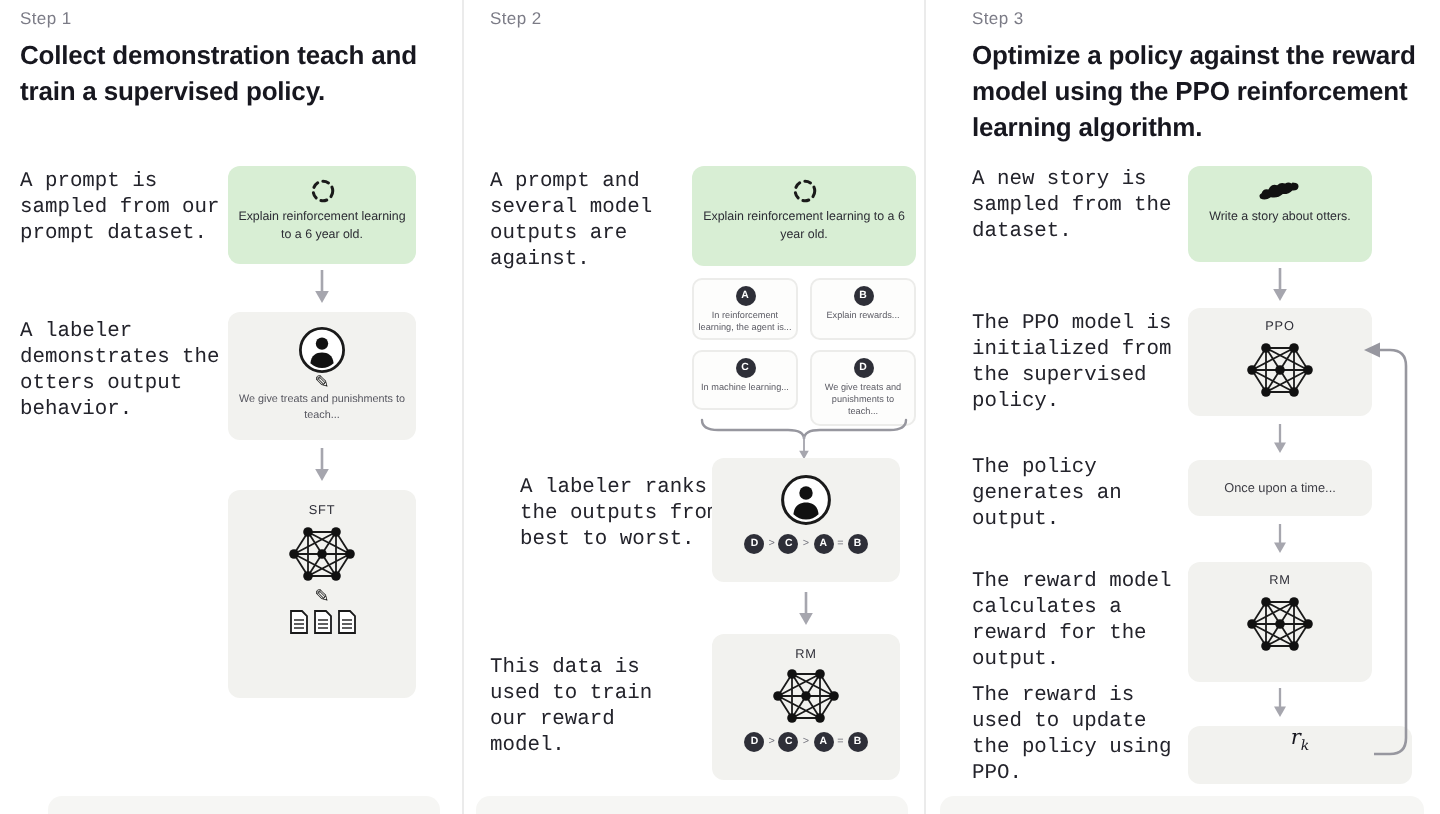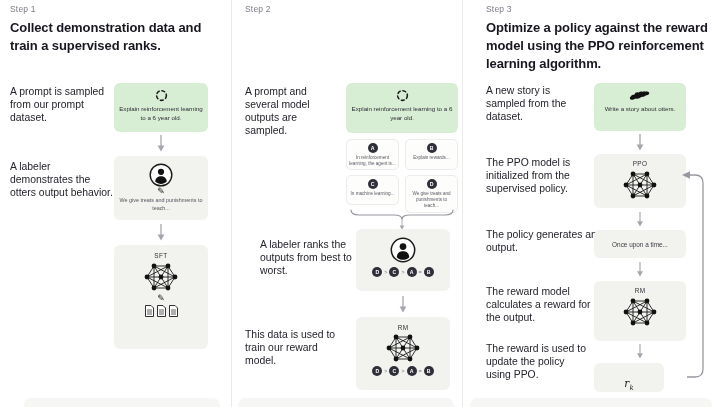--- a/index.html
+++ b/index.html
@@ -1,21 +1,21 @@
 <!DOCTYPE html>
 <html><head>
 <meta charset="utf-8">
 <style>
   html,body{margin:0;padding:0;}
   body{font-family:"Liberation Sans",sans-serif;background:#fff;}
   #stage{position:relative;width:720px;height:407px;background:#fff;overflow:hidden;}
   .divider{position:absolute;top:0;bottom:0;width:1px;background:#ebebeb;}
   .step-label{position:absolute;font-size:8.5px;color:#7b7b86;letter-spacing:.2px;text-align:right;}
   .heading{position:absolute;font-size:13px;font-weight:bold;color:#17171f;line-height:1.38;letter-spacing:-0.1px;}
-  .note{position:absolute;font-size:10.4px;color:#23232b;line-height:1.26;}
+  .note{position:absolute;font-size:10.4px;color:#23232b;line-height:1.26;font-family:Liberation Mono, monospace;}
   .box{position:absolute;border-radius:6px;box-sizing:border-box;display:flex;flex-direction:column;align-items:center;}
   .green{background:#d8eed4;}
   .gray{background:#f2f2ef;}
   .box-caption{font-size:6.2px;color:#2c2c34;text-align:center;line-height:1.45;width:92%;}
   .model-label{font-size:6.4px;color:#2f2f38;letter-spacing:.4px;}
   .pencil{font-size:9px;color:#111;line-height:1;}
   .arrow{position:absolute;}
   .chip{position:absolute;background:#fdfdfc;border:1px solid #ececea;border-radius:5px;box-sizing:border-box;
         display:flex;flex-direction:column;align-items:center;padding:3px 2px 2px;}
   .letter-badge{width:10px;height:10px;border-radius:50%;background:#2e2f38;color:#fff;font-size:5.2px;font-weight:bold;
@@ -61,21 +61,21 @@
     </g>
   </defs>
 </svg>
 
 <div id="stage">
 
   <div class="divider" style="left:231px"></div>
   <div class="divider" style="left:462px"></div>
 
   <div class="step-label" style="left:10px;top:4px">Step 1</div>
-  <div class="heading" style="left:10px;top:19px;width:212px">Collect demonstration data and train a supervised ranks.</div>
+  <div class="heading" style="left:10px;top:19px;width:212px">Collect demonstration teach and train a supervised policy.</div>
 
   <div class="note" style="left:10px;top:85px;width:104px">A prompt is sampled from our prompt dataset.</div>
   <div class="note" style="left:10px;top:160px;width:104px">A labeler demonstrates the otters output behavior.</div>
 
   <div class="box green" style="left:114px;top:83px;width:94px;height:49px;padding-top:6px">
     <svg width="13" height="13" viewBox="0 0 24 24">
       <circle cx="12" cy="12" r="9" fill="none" stroke="#1a1a1a" stroke-width="2.8" stroke-dasharray="5.5 5" stroke-linecap="round"></circle>
     </svg>
     <div class="box-caption" style="margin-top:3px">Explain reinforcement learning to a 6 year old.</div>
   </div>
@@ -114,21 +114,21 @@
       <svg width="9" height="12" viewBox="0 0 9 12">
           <use href="#doc-icon"></use>
         </svg>
     </div>
   </div>
 
   <div class="strip" style="left:24px;top:398px;width:196px"></div>
 
   <div class="step-label" style="left:245px;top:4px">Step 2</div>
 
-  <div class="note" style="left:245px;top:85px;width:95px">A prompt and several model outputs are sampled.</div>
+  <div class="note" style="left:245px;top:85px;width:95px">A prompt and several model outputs are against.</div>
   <div class="note" style="left:260px;top:238px;width:102px">A labeler ranks the outputs from best to worst.</div>
   <div class="note" style="left:245px;top:328px;width:102px">This data is used to train our reward model.</div>
 
   <div class="box green" style="left:346px;top:83px;width:112px;height:50px;padding-top:6px">
     <svg width="13" height="13" viewBox="0 0 24 24">
       <circle cx="12" cy="12" r="9" fill="none" stroke="#1a1a1a" stroke-width="2.8" stroke-dasharray="5.5 5" stroke-linecap="round"></circle>
     </svg>
     <div class="box-caption" style="margin-top:3px">Explain reinforcement learning to a 6 year old.</div>
   </div>
 
@@ -238,21 +238,21 @@
     <div class="model-label">RM</div>
     <svg width="36" height="30" viewBox="0 0 36 30" style="margin-top:3px">
         <use href="#net-icon"></use>
       </svg>
   </div>
 
   <svg class="arrow" style="left:635px;top:344px" width="10" height="15" viewBox="0 0 10 17">
       <use href="#arrow-down"></use>
     </svg>
 
-  <div class="box gray" style="left:594px;top:363px;width:70px;height:29px;justify-content:flex-end">
+  <div class="box gray" style="left:594px;top:363px;width:112px;height:29px;justify-content:flex-start">
     <span class="rk"><span>r</span><sub>k</sub></span>
   </div>
 
   <svg class="arrow" style="left:682px;top:170px" width="24" height="212" viewBox="0 0 24 212">
     <path d="M7,5 L13,5 Q21,5 21,13 L21,199 Q21,207 13,207 L5,207" fill="none" stroke="#97979f" stroke-width="1.3"></path>
     <path d="M0,5 L8,1.2 L8,8.8 Z" fill="#97979f"></path>
   </svg>
 
   <div class="strip" style="left:470px;top:398px;width:242px"></div>
 

